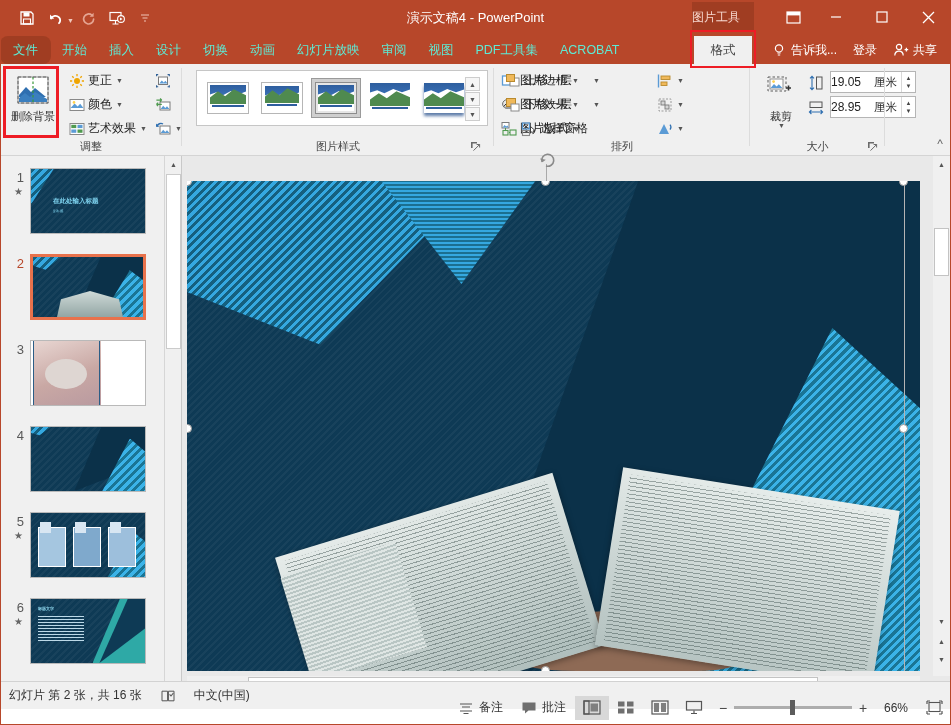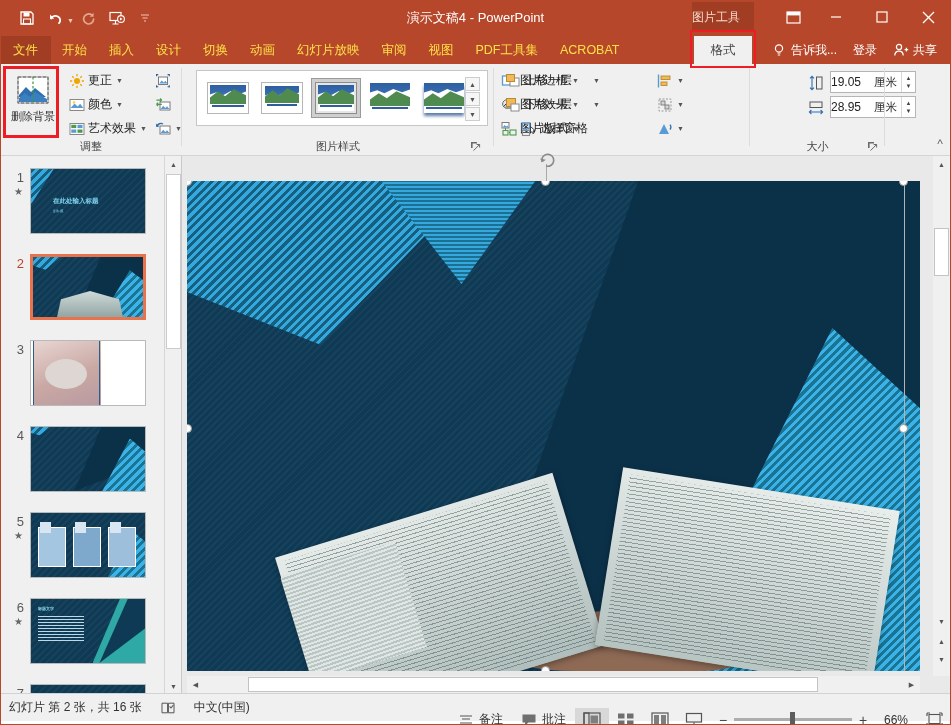--- a/index.html
+++ b/index.html
@@ -43,22 +43,22 @@
   }
   .win-btn.ribbon-opt { width:40px; }
 
   
   .tabstrip {
     position:absolute; left:0; top:36px; width:951px; height:28px;
     background:#b7472a;
   }
   .tabs { position:absolute; left:0; top:0; display:flex; align-items:stretch; height:28px; }
   .tab {
-    padding:0 11px; height:28px; line-height:28px; color:#fde047; font-size:12.5px;
-    white-space:nowrap; cursor:default;
+    padding:0 11px; height:28px; line-height:28px; color:#5eead4; font-size:12.5px;
+    white-space:nowrap; cursor:default;border-radius:8px;
   }
   .tab.file { background:#a03d22; padding:0 13px; }
   .tab-format-box {
     position:absolute; left:694px; top:0px; width:58px; height:28px;
     background:#f0f0f0; color:#444; font-size:12.5px;
     line-height:28px; text-align:center;
   }
   .tab-format-hl {
     position:absolute; left:690px; top:30px; width:66px; height:36px;
     border:2px solid #ee1c25; pointer-events:none; z-index:40;
@@ -255,21 +255,21 @@
   .vscroll {
     position:absolute; right:1px; top:0; width:17px; height:520px; background:#f0f0f0;
   }
   .vs-arrow { width:17px; height:17px; display:flex; align-items:center; justify-content:center;
     font-size:7px; color:#555; }
   .vs-thumb { position:absolute; left:1px; top:72px; width:15px; height:48px;
     background:#fff; border:1px solid #c3c3c3; }
 
   
   .statusbar {
-    position:absolute; left:0; bottom:4px; width:951px; height:28px;
+    position:absolute; left:0; bottom:16px; width:951px; height:28px;
     background:#f0f0f0; border-top:1px solid #d2d2d2;
     display:flex; align-items:center; font-size:12px; color:#333;
   }
   .sb-item { padding:0 9px; height:26px; display:flex; align-items:center; gap:5px; white-space:nowrap; }
   .sb-right { margin-left:auto; display:flex; align-items:center;margin-top:24px; }
   .view-btn {
     width:34px; height:24px; display:flex; align-items:center; justify-content:center;
   }
   .view-btn.active { background:#d8d8d8; }
   .zoom-slider { display:flex; align-items:center; gap:5px; padding:0 6px; }
@@ -605,24 +605,38 @@
         <span class="caret">▼</span>
       </div>
       <div class="smallbtn" style="left:160px; top:54px;">
         <svg class="ico16" viewBox="0 0 16 16">
             <path d="M2 13L7 3l5 10z" fill="#5b9bd5"></path>
             <path d="M13 3.5a4 4 0 0 1 0 5" fill="none" stroke="#2f6fb0" stroke-width="1.2"></path>
           </svg>
         <span class="caret">▼</span>
       </div>
 
+      <div class="rgroup-label">排列</div>
       <div class="rgroup-sep" style="right:0;"></div>
     </div>
 
     <div class="rgroup" style="left:750px; width:135px;">
+      <div class="bigbtn" style="left:6px; top:4px; width:50px;">
+        <span class="ico">
+          <svg width="32" height="30" viewBox="0 0 32 30">
+            <rect x="3" y="2" width="18" height="14" fill="none" stroke="#5b5b5b" stroke-width="1" stroke-dasharray="2.5 2"></rect>
+            <rect x="5" y="4" width="13" height="10" fill="#fff" stroke="#8a8a8a" stroke-width=".9"></rect>
+            <path d="M5.6 13l3.4-4 2.6 2.6 2.2-2.4 3.6 3.8z" fill="#5b9bd5"></path>
+            <circle cx="8.6" cy="6.6" r="1.4" fill="#ffd24d"></circle>
+            <path d="M21 13h5M23.5 10.5v5" stroke="#333" stroke-width="1.6"></path>
+          </svg>
+        </span>
+        <span class="lbl">裁剪</span>
+        <span class="caret" style="margin-top:-1px;">▼</span>
+      </div>
 
       <div style="position:absolute; left:60px; top:8px;">
         <svg class="ico16" viewBox="0 0 16 16" style="position:absolute; left:-2px; top:3px;">
             <path d="M4 2v12M2 3.4L4 1.4l2 2M2 12.6l2 2 2-2" stroke="#2f6fb0" stroke-width="1.1" fill="none"></path>
             <rect x="8.5" y="2" width="5.5" height="12" fill="none" stroke="#555" stroke-width="1"></rect>
           </svg>
       </div>
       <div class="spinbox" style="left:80px; top:7px;">
         <span class="spin-val">19.05</span>
         <span class="spin-unit">厘米</span>

